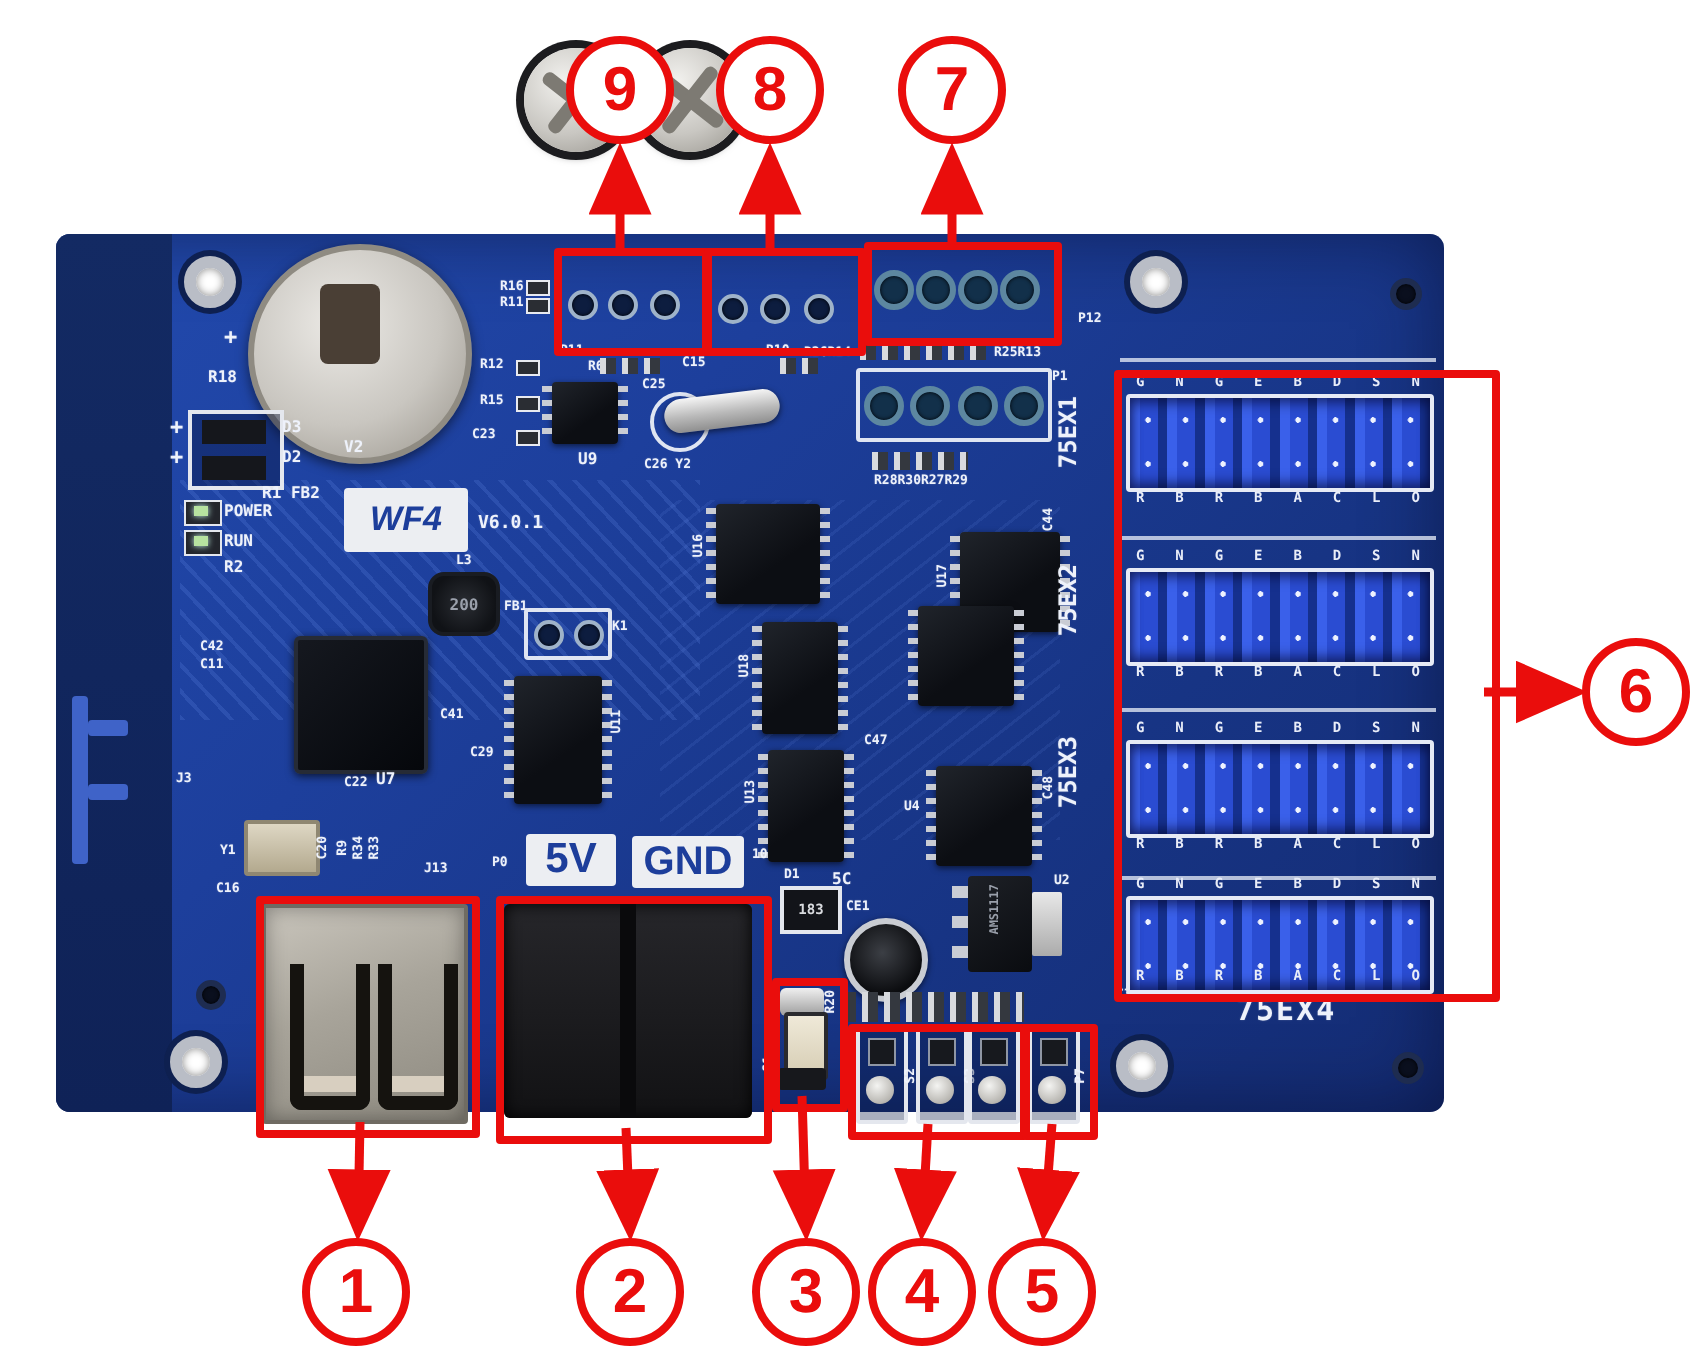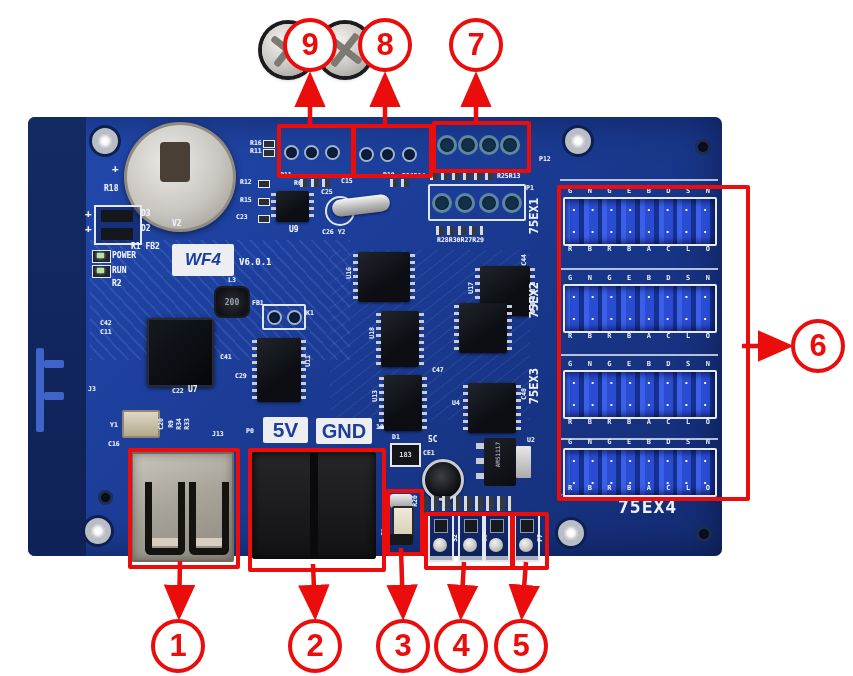--- a/index.html
+++ b/index.html
@@ -16,21 +16,21 @@
   .trace-diag2{position:absolute;left:330px;top:250px;width:200px;height:170px;
     background:repeating-linear-gradient(-38deg,rgba(120,160,255,.10) 0 1.5px,transparent 1.5px 10px);pointer-events:none;}
 
   
   .hole{position:absolute;border-radius:50%;background:#ffffff;border:6px solid #b9bdc6;box-shadow:0 0 0 3px #0e2050,inset 0 0 4px #888;}
   .hole-sm{position:absolute;border-radius:50%;background:#0a0f1e;border:3px solid #1e2c50;box-shadow:inset 0 0 2px #000;}
 
   
   .silk{position:absolute;color:#eef2fb;font-family:"DejaVu Sans Mono",monospace;font-weight:bold;font-size:8px;line-height:1;white-space:nowrap;text-shadow:0 0 1px rgba(255,255,255,.25);}
   .silk-sm{font-size:6.5px;}
-  .silk-lg{font-size:18px;letter-spacing:1px;text-align:center;}
+  .silk-lg{font-size:15px;letter-spacing:1px;text-align:center;}
   .vert{writing-mode:vertical-rl;transform:rotate(180deg);}
   .whitebox{position:absolute;background:#eceef2;color:#1d3e9b;font-family:"Liberation Sans",sans-serif;font-weight:bold;display:flex;align-items:center;justify-content:center;border-radius:2px;}
 
   
   .battery{position:absolute;left:124px;top:122px;width:106px;height:104px;border-radius:50%;
     background:radial-gradient(circle at 40% 35%,#eceae6,#c9c6c0 55%,#a8a49c 85%,#8d897f);border:3px solid #8f8b82;box-shadow:0 2px 6px rgba(0,0,0,.5);}
   .battery-clip{position:absolute;left:160px;top:142px;width:30px;height:40px;background:#4a3f35;border-radius:4px;
     box-shadow:inset 0 -12px 0 #6b5d4e,inset 4px 0 0 #2e2username2;}
   .chip{position:absolute;background:linear-gradient(145deg,#20242b,#0c0e13 60%);border-radius:2px;box-shadow:0 1px 3px rgba(0,0,0,.6);}
   .chip.pins-lr::before,.chip.pins-lr::after{content:"";position:absolute;top:2px;bottom:2px;width:5px;
@@ -268,21 +268,21 @@
   <span class="silk silk-sm" style="left:212px;top:431px;">J13</span>
 
   <div class="terminal"></div>
   <div class="screw" style="left:262px;"></div>
   <div class="screw" style="left:319px;"></div>
 
   <div class="diode">
     <span>183</span>
   </div>
   <span class="silk silk-sm" style="left:392px;top:434px;">D1</span>
-  <span class="silk" style="left:428px;top:436px;">5C</span>
+  <span class="silk" style="left:416px;top:436px;">5C</span>
   <span class="silk silk-sm" style="left:423px;top:450px;">CE1</span>
   <div class="cap-el"></div>
   <div class="regulator">
     <span class="vert" style="position:absolute;left:10px;top:4px;color:#9aa0ab;font:bold 6px 'DejaVu Sans Mono',monospace;">AMS1117</span>
   </div>
   <span class="silk silk-sm" style="left:527px;top:437px;">U2</span>
   <div class="smd-row" style="left:420px;top:496px;width:92px;height:15px;"></div>
   <span class="silk silk-sm vert" style="left:412px;top:495px;">R20</span>
 
   <div class="tact-btn">

